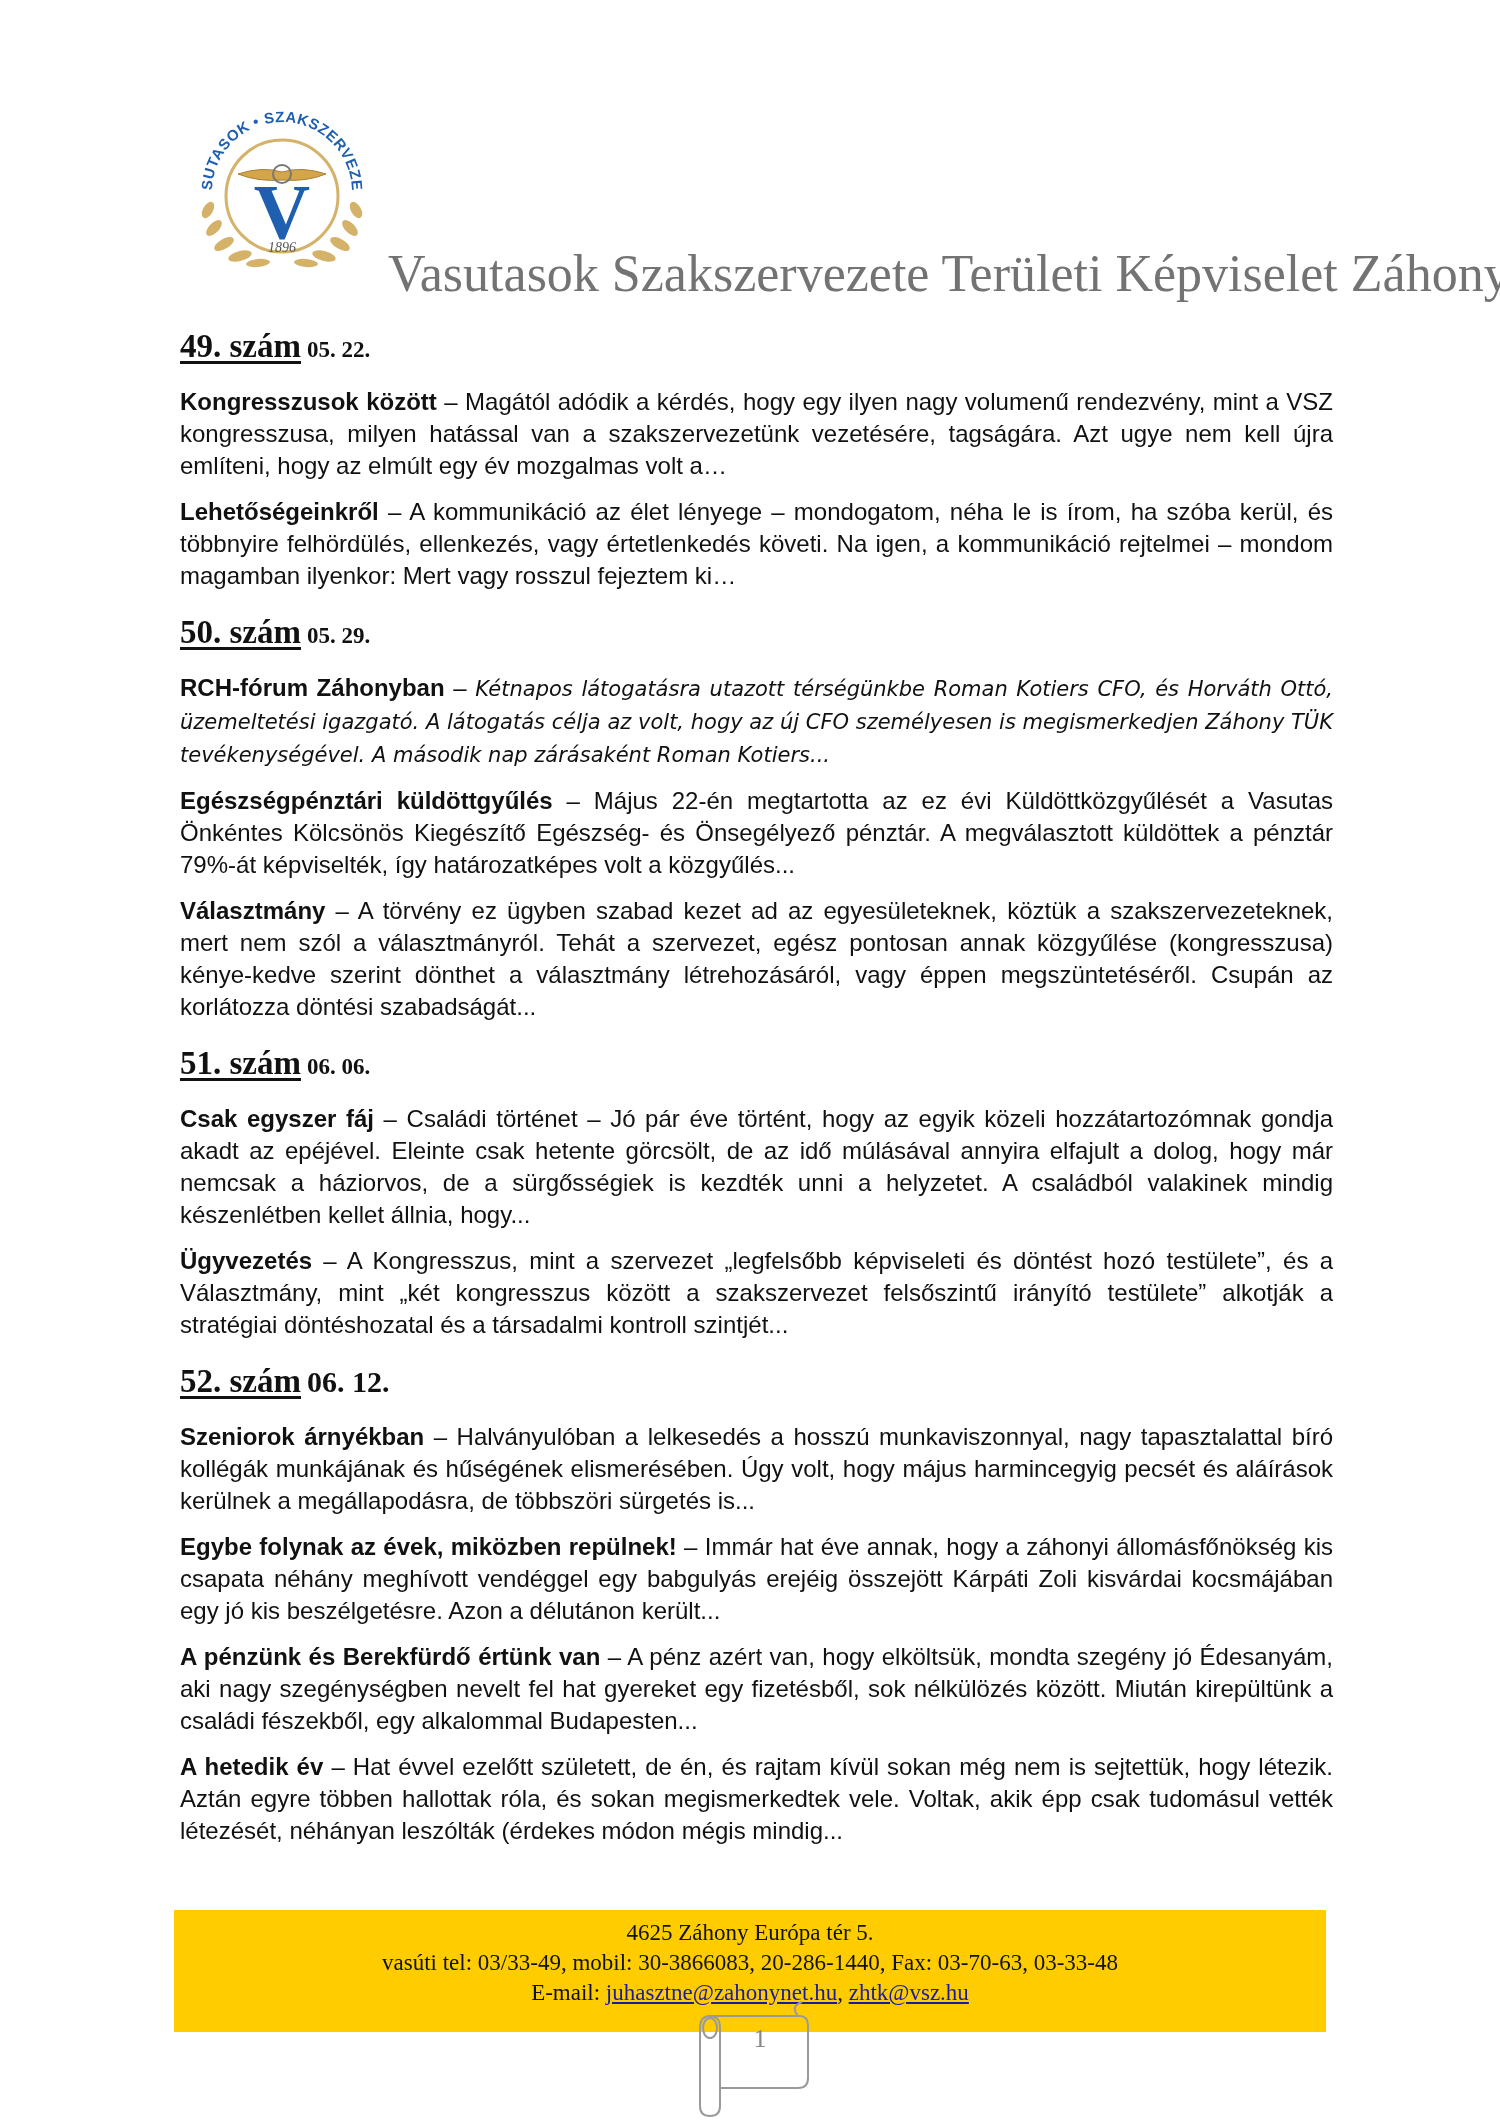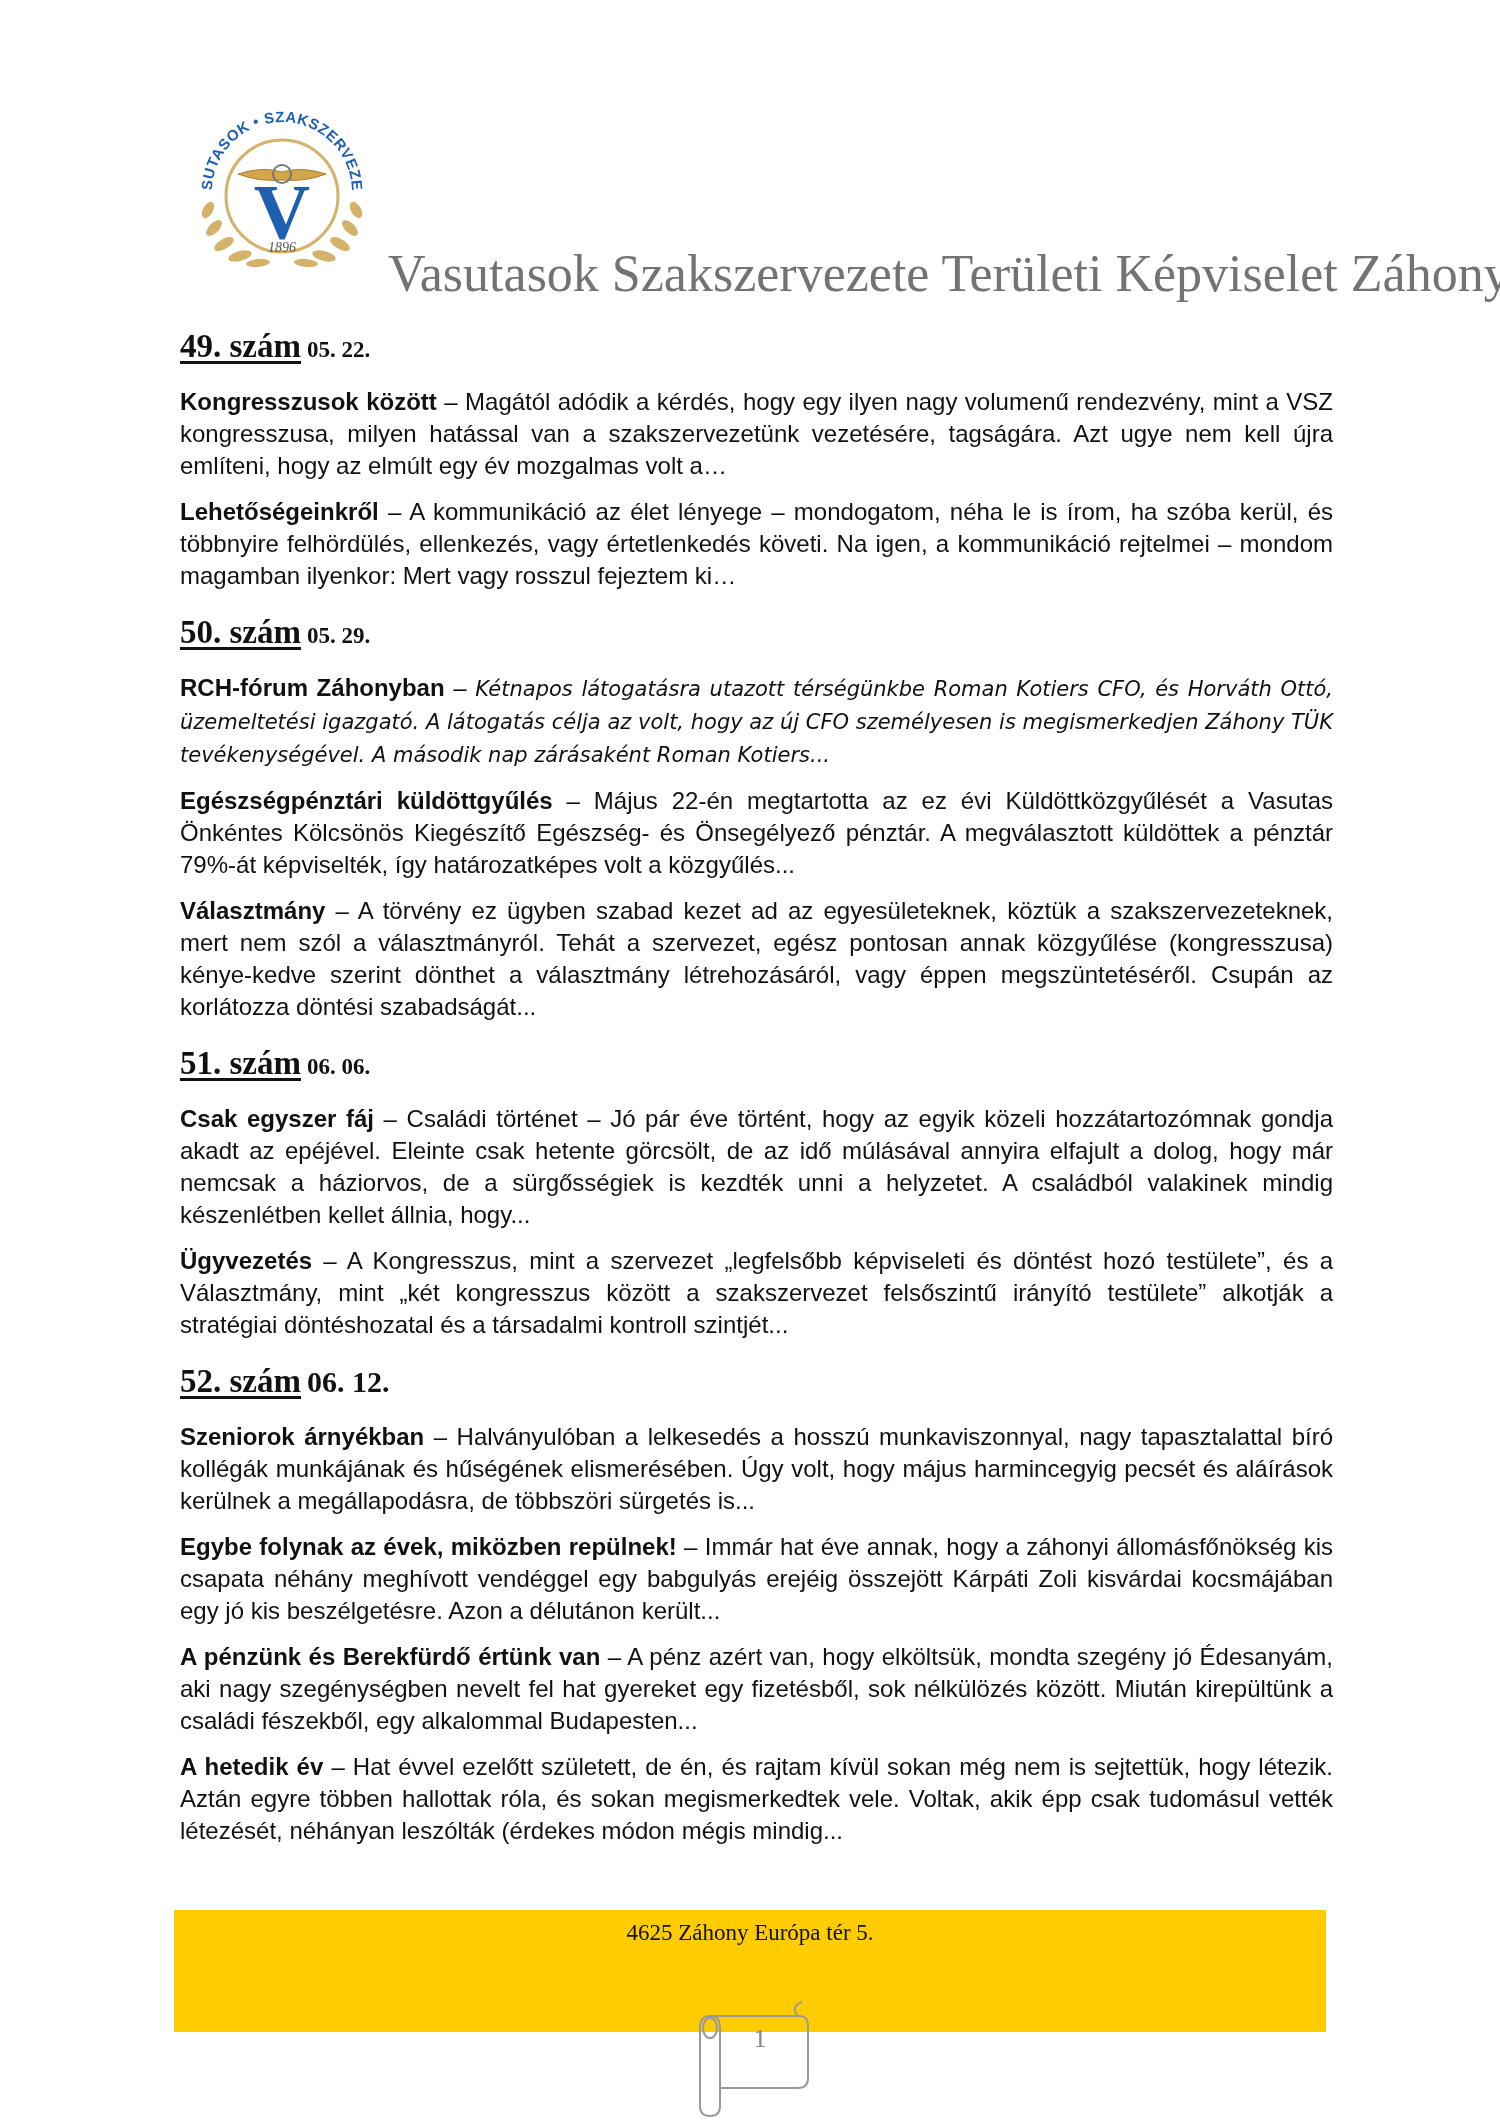--- a/index.html
+++ b/index.html
@@ -91,20 +91,24 @@
       <div class="issue-head"><span class="issue-num">52. szám</span><span class="issue-date big">06. 12.</span></div>
       <p class="article"><span class="title">Szeniorok árnyékban</span><span> – </span><span class="body">Halványulóban a lelkesedés a hosszú munkaviszonnyal, nagy tapasztalattal bíró kollégák munkájának és hűségének elismerésében. Úgy volt, hogy május harmincegyig pecsét és aláírások kerülnek a megállapodásra, de többszöri sürgetés is...</span></p>
       <p class="article"><span class="title">Egybe folynak az évek, miközben repülnek!</span><span> – </span><span class="body">Immár hat éve annak, hogy a záhonyi állomásfőnökség kis csapata néhány meghívott vendéggel egy babgulyás erejéig összejött Kárpáti Zoli kisvárdai kocsmájában egy jó kis beszélgetésre. Azon a délutánon került...</span></p>
       <p class="article"><span class="title">A pénzünk és Berekfürdő értünk van</span><span> – </span><span class="body">A pénz azért van, hogy elköltsük, mondta szegény jó Édesanyám, aki nagy szegénységben nevelt fel hat gyereket egy fizetésből, sok nélkülözés között. Miután kirepültünk a családi fészekből, egy alkalommal Budapesten...</span></p>
       <p class="article"><span class="title">A hetedik év</span><span> – </span><span class="body">Hat évvel ezelőtt született, de én, és rajtam kívül sokan még nem is sejtettük, hogy létezik. Aztán egyre többen hallottak róla, és sokan megismerkedtek vele. Voltak, akik épp csak tudomásul vették létezését, néhányan leszólták (érdekes módon mégis mindig...</span></p>
     </div>
   </div>
 
 <div class="footer">
   <div>4625 Záhony Európa tér 5.</div>
+  <div>vasúti tel: 03/33-49, mobil: 30-3866083, 20-286-1440, Fax: 03-70-63, 03-33-48</div>
+  <div>
+    <span>E-mail: </span><a href="#">juhasztne@zahonynet.hu</a><span>, </span><a href="#">zhtk@vsz.hu</a>
+  </div>
 </div>
 
 <div class="page-scroll">
   <svg width="130" height="120" viewBox="0 0 130 120">
     <g fill="none" stroke="#9a9a9a" stroke-width="2">
       <path d="M 20 18 L 110 18 Q 118 18 118 28 L 118 80 Q 118 90 108 90 L 30 90"></path>
       <path d="M 20 18 Q 10 18 10 30 L 10 108 Q 10 118 20 118 Q 30 118 30 108 L 30 30 Q 30 18 20 18"></path>
       <ellipse cx="20" cy="30" rx="7" ry="10"></ellipse>
       <path d="M 108 18 Q 100 8 112 4"></path>
     </g>

